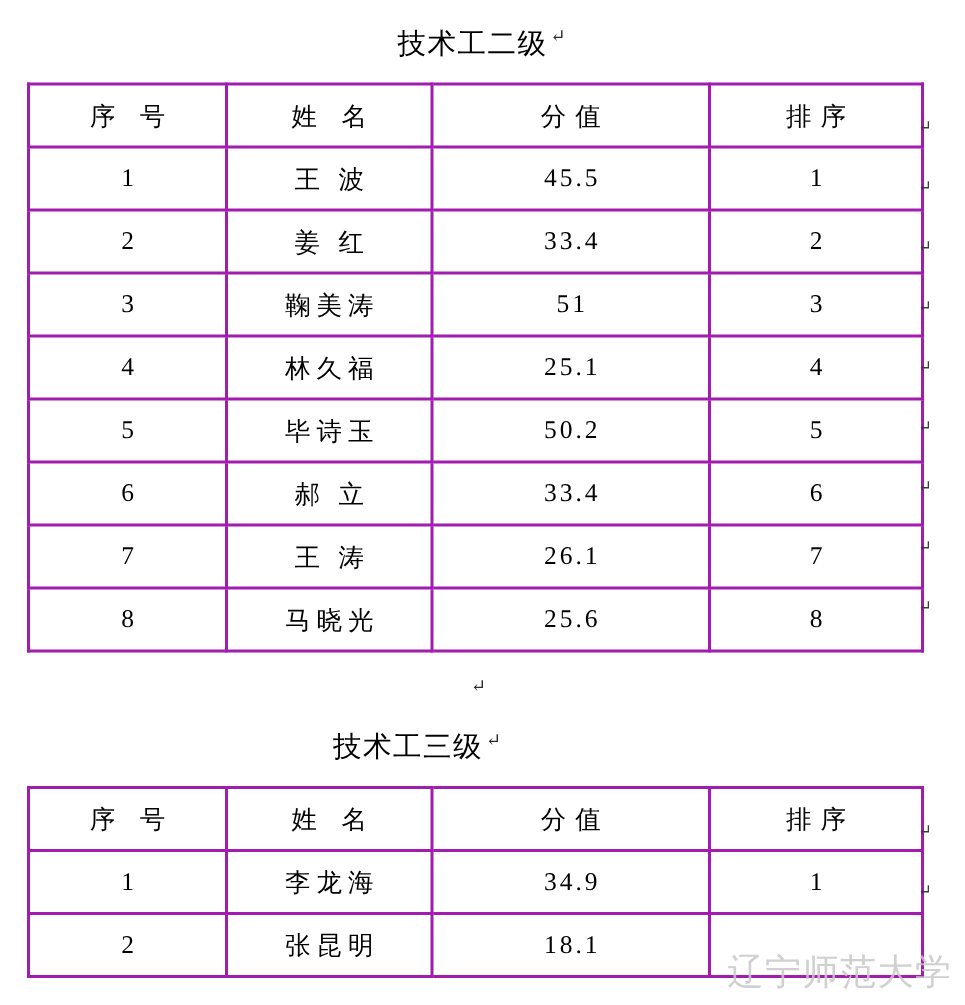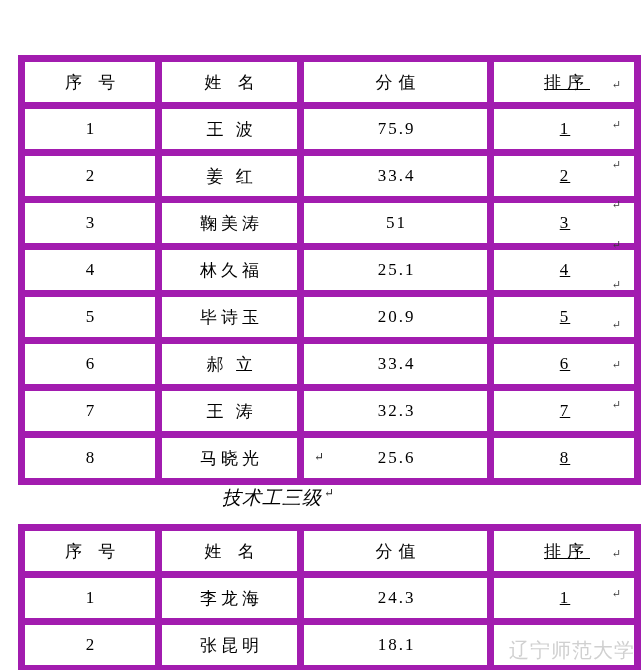--- a/index.html
+++ b/index.html
@@ -30,56 +30,55 @@
     position: absolute;
     top: 16px;
     left: 0;
     width: 643px;
   }
   .title-2 {
     position: absolute;
     top: 485px;
     left: 0;
     width: 557px;
-    font-style: italic;
   }
   .pilcrow {
     font-size: 12px;
     color: #2b2b2b;
     vertical-align: super;
     margin-left: 2px;
   }
   table.grid {
     position: absolute;
     border-collapse: collapse;
     table-layout: fixed;
   }
   table.grid td {
-    border: 7px solid #a21caf;
+    border: 2px solid #a21caf;
     text-align: center;
     vertical-align: middle;
     font-size: 17px;
     height: 40px;
     padding: 0;
     font-family: "Liberation Serif", "DejaVu Serif", serif;
   }
   .t1 {
     top: 55px;
     left: 18px;
     width: 588px;
   }
   .t2 {
     top: 524px;
     left: 18px;
     width: 588px;
   }
   .col-a { width: 130px; }
   .col-b { width: 135px; }
   .col-c { width: 183px; }
-  .col-d { width: 140px; text-decoration: underline; }
+  .col-d { width: 140px; }
 
   .head-cell {
     letter-spacing: 6px;
     text-indent: 6px;
   }
   .name-cell {
     letter-spacing: 4px;
     text-indent: 4px;
   }
   .num-cell {
@@ -91,52 +90,55 @@
     position: absolute;
     top: 450px;
     left: 314px;
     font-size: 12px;
     color: #2b2b2b;
   }
   .watermark {
     position: absolute;
     right: 8px;
     bottom: 6px;
-    font-size: 20px;
+    font-size: 24px;
     color: #c8c8c8;
     font-family: "Liberation Serif", "DejaVu Serif", serif;
     letter-spacing: 1px;
     opacity: 0.85;
     pointer-events: none;
   }
   .row-marks {
     position: absolute;
     left: 612px;
     font-size: 11px;
     color: #3a3a3a;
   }
 </style>
 </head>
 <body>
 
 <div class="page">
 
+  <div class="section-title title-1">
+    <span>技术工二级</span><span class="pilcrow">↵</span>
+  </div>
 
   <table class="grid t1">
     <tbody>
       <tr>
         <td class="col-a head-cell">序  号</td>
         <td class="col-b head-cell">姓    名</td>
         <td class="col-c head-cell">分值</td>
         <td class="col-d head-cell">排序</td>
       </tr>
       <tr>
         <td class="col-a num-cell">1</td>
         <td class="col-b name-cell">王    波</td>
-        <td class="col-c num-cell">75.9</td>
+        <td class="col-c num-cell">45.5</td>
         <td class="col-d num-cell">1</td>
       </tr>
       <tr>
         <td class="col-a num-cell">2</td>
         <td class="col-b name-cell">姜    红</td>
         <td class="col-c num-cell">33.4</td>
         <td class="col-d num-cell">2</td>
       </tr>
       <tr>
         <td class="col-a num-cell">3</td>
@@ -146,33 +148,33 @@
       </tr>
       <tr>
         <td class="col-a num-cell">4</td>
         <td class="col-b name-cell">林久福</td>
         <td class="col-c num-cell">25.1</td>
         <td class="col-d num-cell">4</td>
       </tr>
       <tr>
         <td class="col-a num-cell">5</td>
         <td class="col-b name-cell">毕诗玉</td>
-        <td class="col-c num-cell">20.9</td>
+        <td class="col-c num-cell">50.2</td>
         <td class="col-d num-cell">5</td>
       </tr>
       <tr>
         <td class="col-a num-cell">6</td>
         <td class="col-b name-cell">郝    立</td>
         <td class="col-c num-cell">33.4</td>
         <td class="col-d num-cell">6</td>
       </tr>
       <tr>
         <td class="col-a num-cell">7</td>
         <td class="col-b name-cell">王    涛</td>
-        <td class="col-c num-cell">32.3</td>
+        <td class="col-c num-cell">26.1</td>
         <td class="col-d num-cell">7</td>
       </tr>
       <tr>
         <td class="col-a num-cell">8</td>
         <td class="col-b name-cell">马晓光</td>
         <td class="col-c num-cell">25.6</td>
         <td class="col-d num-cell">8</td>
       </tr>
     </tbody>
   </table>
@@ -197,21 +199,21 @@
     <tbody>
       <tr>
         <td class="col-a head-cell">序  号</td>
         <td class="col-b head-cell">姓    名</td>
         <td class="col-c head-cell">分值</td>
         <td class="col-d head-cell">排序</td>
       </tr>
       <tr>
         <td class="col-a num-cell">1</td>
         <td class="col-b name-cell">李龙海</td>
-        <td class="col-c num-cell">24.3</td>
+        <td class="col-c num-cell">34.9</td>
         <td class="col-d num-cell">1</td>
       </tr>
       <tr>
         <td class="col-a num-cell">2</td>
         <td class="col-b name-cell">张昆明</td>
         <td class="col-c num-cell">18.1</td>
         <td class="col-d num-cell"></td>
       </tr>
     </tbody>
   </table>

